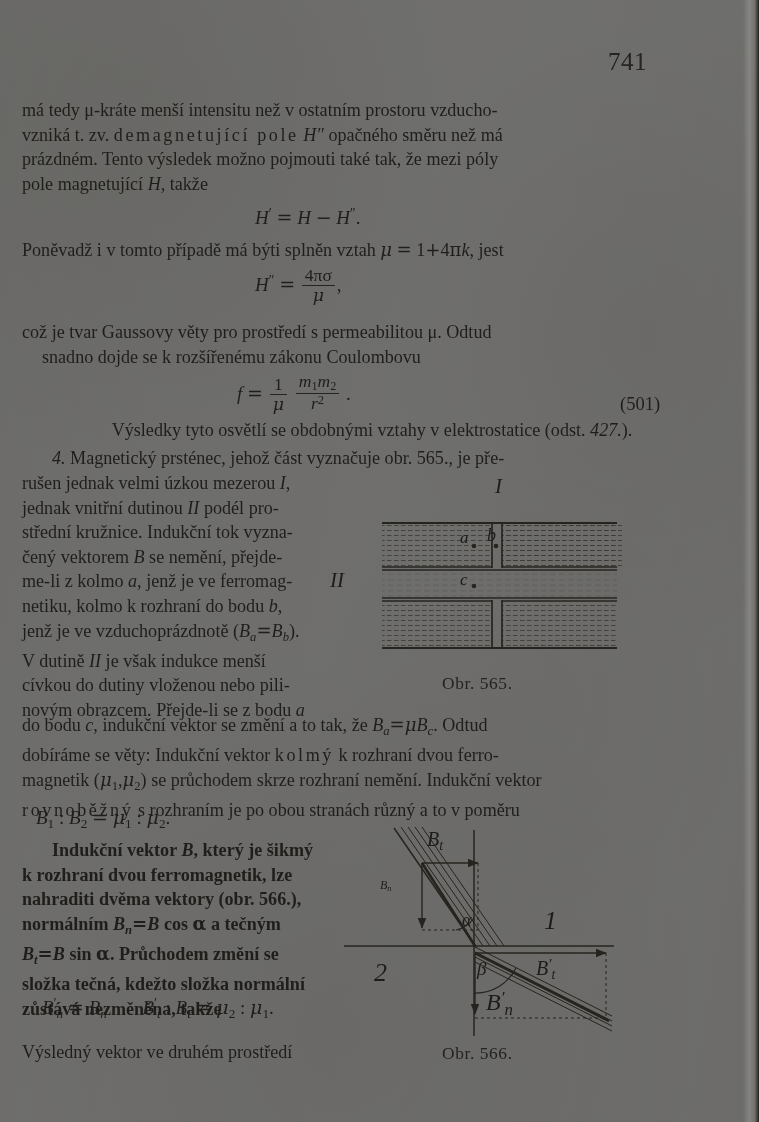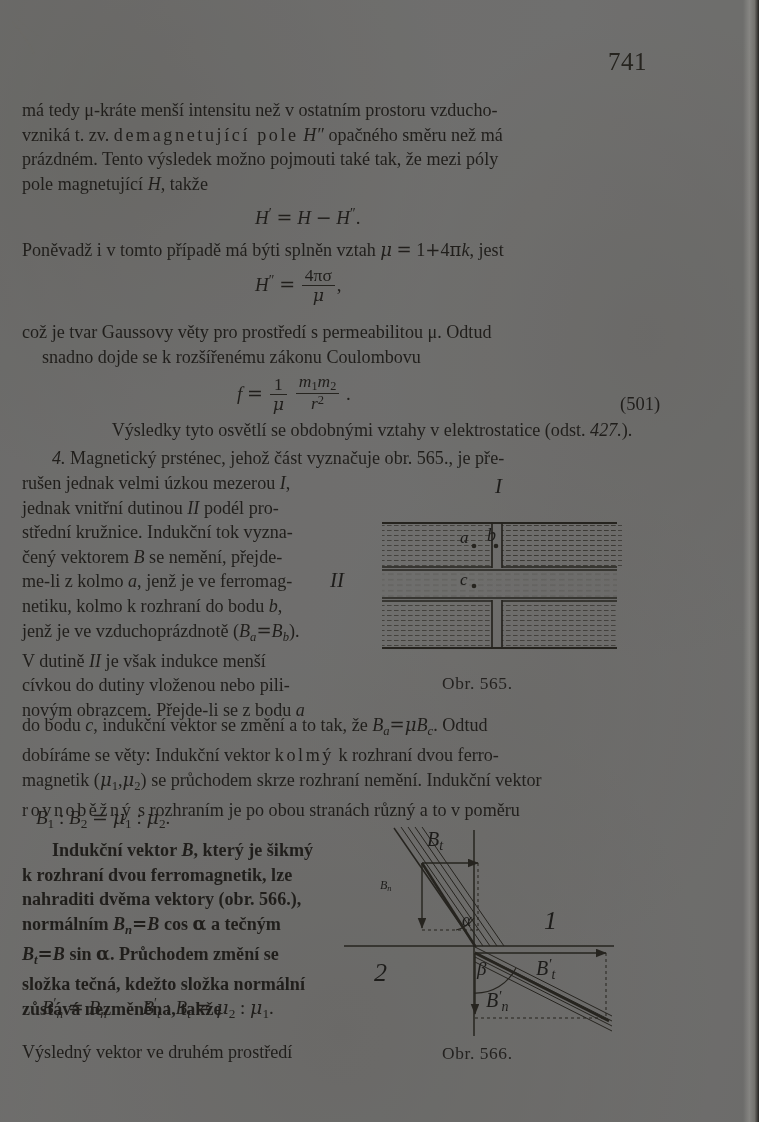--- a/index.html
+++ b/index.html
@@ -330,21 +330,21 @@
       <div style="position:absolute; left:118px; top:92px; font-size:18px; font-style:italic;">α</div>
 
       <div style="position:absolute; left:200px; top:88px; font-size:26px; font-style:italic;">1</div>
 
       <div style="position:absolute; left:30px; top:140px; font-size:26px; font-style:italic;">2</div>
 
       <div style="position:absolute; left:133px; top:140px; font-size:19px; font-style:italic;">β</div>
 
       <div style="position:absolute; left:192px; top:138px; font-size:20px; font-style:italic;"><span>B</span><span class="sup">′</span><span class="sub">t</span></div>
 
-      <div style="position:absolute; left:142px; top:170px; font-size:20px; font-style:italic;"><span>B</span><span class="sup">′</span><span class="sub">n</span></div>
+      <div style="position:absolute; left:142px; top:170px; font-size:24px; font-style:italic;"><span>B</span><span class="sup">′</span><span class="sub">n</span></div>
     </div>
 
     <div class="figcap" style="left:442px; top:1043px;">Obr. 566.</div>
 
   </div>
 
   <div id="right-scan-edge"></div>
 </div>
 
 </body></html>

